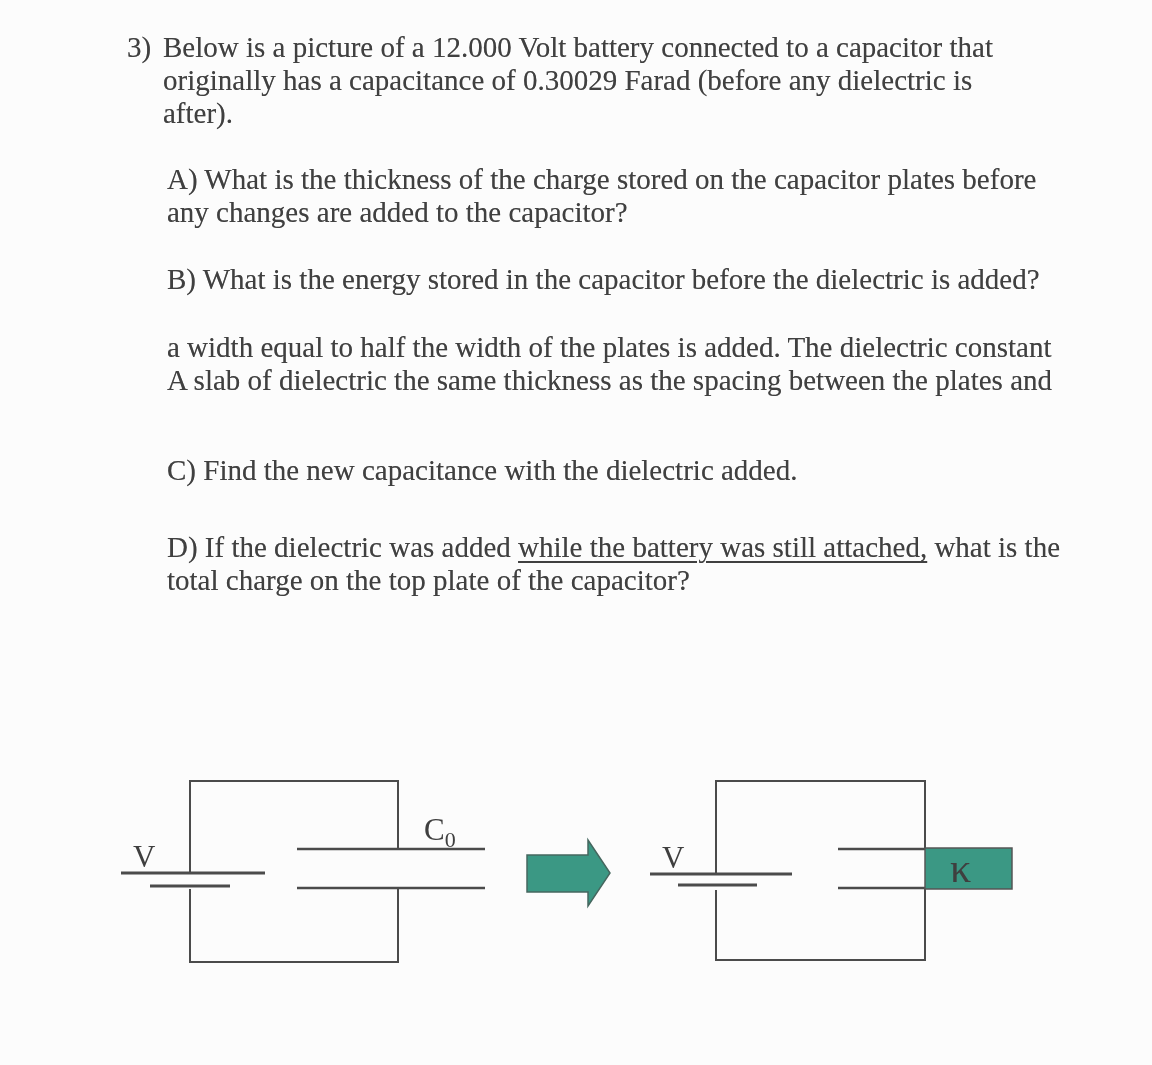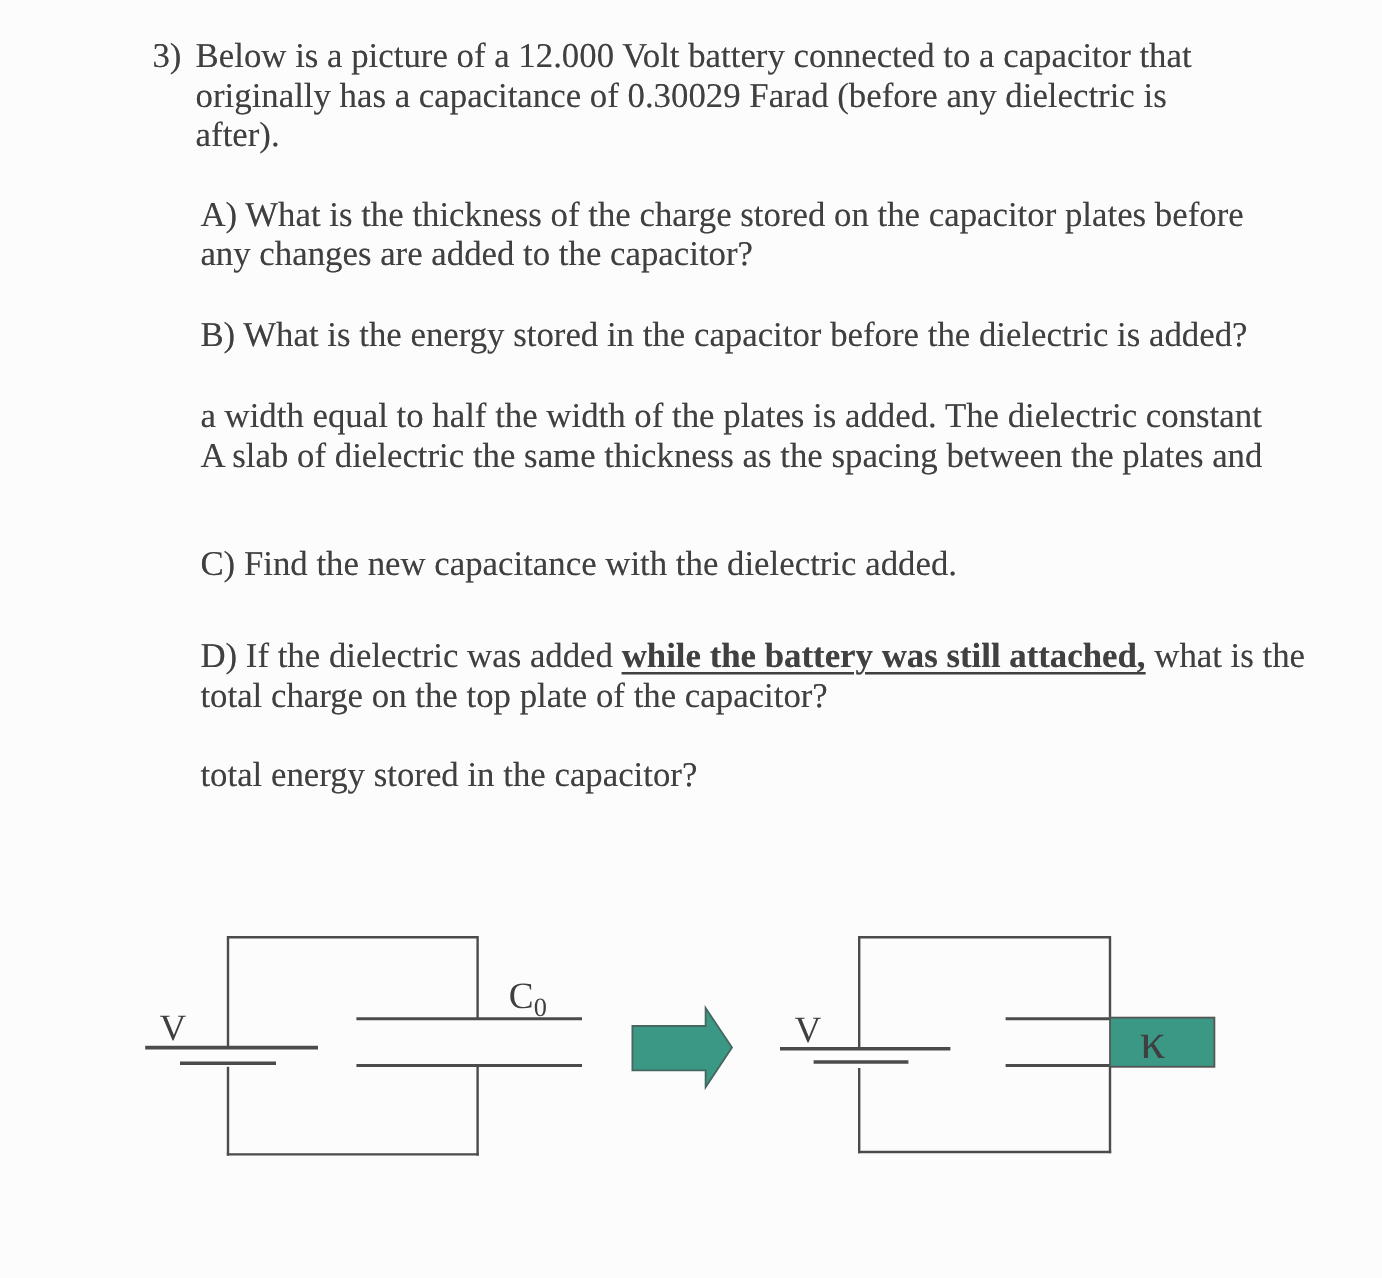--- a/index.html
+++ b/index.html
@@ -24,21 +24,20 @@
   .p1 { left: 163px; }
   .num {
     position: absolute;
     left: -36px;
     top: 0;
   }
   .ul {
     text-decoration: underline;
     text-underline-offset: 4px;
     text-decoration-thickness: 2px;
-    font-weight: bold;
   }
   svg.diagram {
     position: absolute;
     left: 0; top: 0;
     width: 1152px; height: 1065px;
   }
   svg text {
     font-family: "Liberation Serif", "DejaVu Serif", serif;
     fill: #3f3f3f;
   }
@@ -71,21 +70,20 @@
   <div class="para" style="top:454px">
     <div class="line">C) Find the new capacitance with the dielectric added.</div>
   </div>
 
   <div class="para" style="top:531px">
     <div class="line"><span>D) If the dielectric was added </span><span class="ul">while the battery was still attached,</span><span> what is the</span></div>
     <div class="line">total charge on the top plate of the capacitor?</div>
   </div>
 
   <div class="para" style="top:630px">
-    <div class="line">total energy stored in the capacitor?</div>
   </div>
 
   <svg class="diagram" viewBox="0 0 1152 1065">
     <g stroke="#4b4b4b" stroke-width="2" fill="none">
 
       <g>
         <line x1="190" y1="781" x2="398" y2="781"></line>
         <line x1="190" y1="780" x2="190" y2="872"></line>
         <line x1="190" y1="889" x2="190" y2="963"></line>
         <line x1="398" y1="780" x2="398" y2="849"></line>

